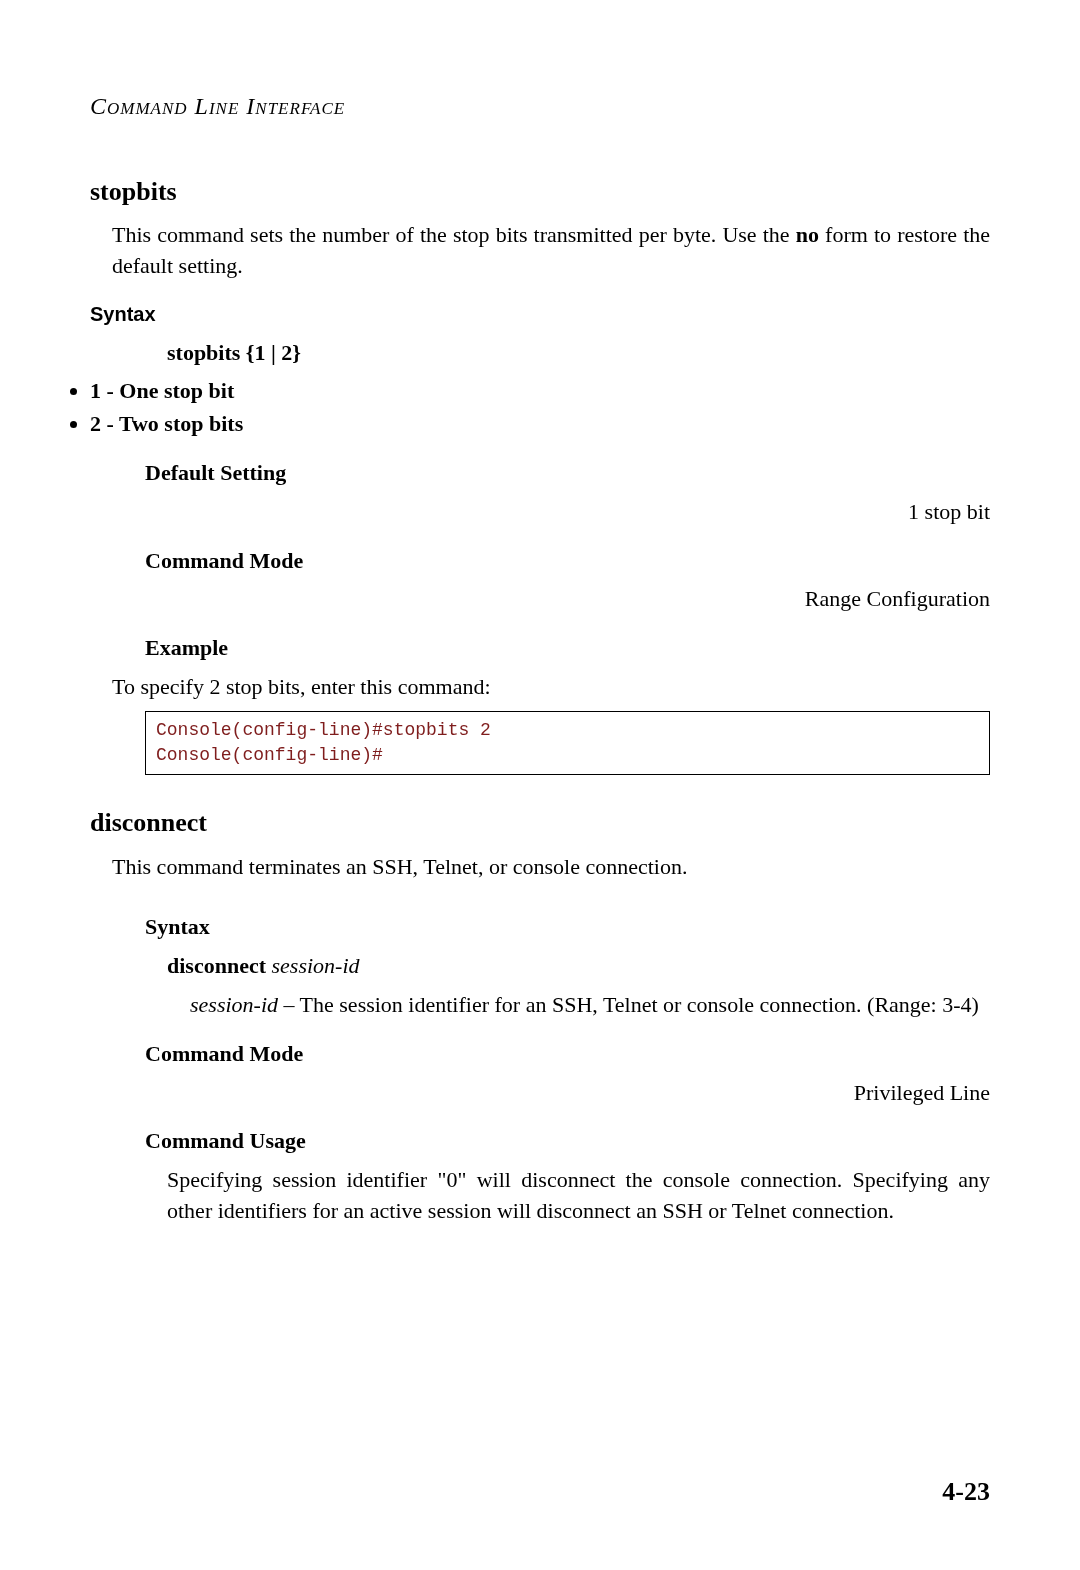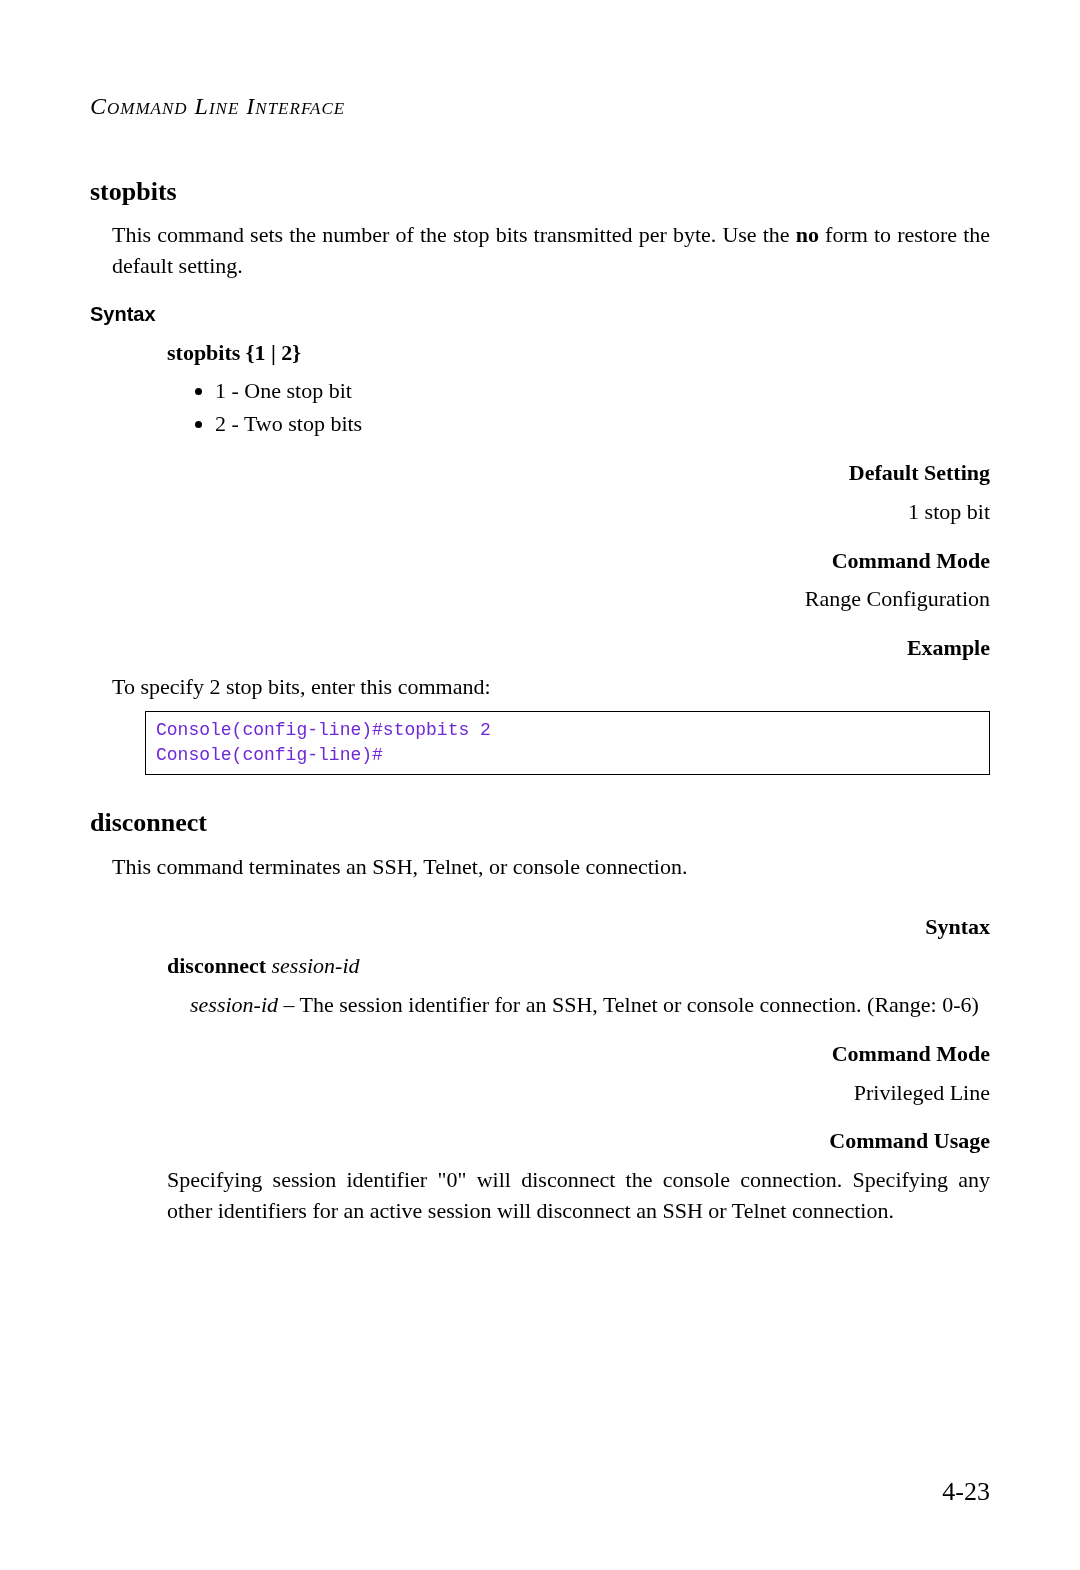--- a/index.html
+++ b/index.html
@@ -49,55 +49,55 @@
       font-weight: bold;
       font-family: Arial, Helvetica, sans-serif;
       font-size: 20px;
       margin-bottom: 10px;
     }
     .subhead-serif {
       font-weight: bold;
       font-size: 22px;
       margin-left: 55px;
       margin-bottom: 8px;
-      text-align: right;
     }
     .syntax-line {
       margin-left: 77px;
       margin-bottom: 8px;
     }
     .syntax-line .bold {
       font-weight: bold;
     }
     .syntax-line .ital {
       font-style: italic;
     }
     ul.bullets {
-      margin-left: 125px;
       margin-bottom: 18px;
       list-style: disc;
+      font-weight: bold;
     }
     ul.bullets li {
       margin-bottom: 2px;
     }
     .codebox {
       border: 1px solid #000;
       font-family: "Courier New", Courier, monospace;
       font-size: 18px;
-      color: #6d28d9;
+      color: #7f1d1d;
       padding: 6px 10px;
       margin-left: 55px;
       margin-bottom: 30px;
       white-space: pre;
     }
     .page-num {
       position: absolute;
       bottom: 60px;
       right: 90px;
       font-size: 26px;
+      font-weight: bold;
     }
     .gap {
       height: 12px;
     }
   </style>
 </head>
 <body>
 
 <div class="header">Command Line Interface</div>
 
@@ -136,21 +136,21 @@
 <div class="gap"></div>
 
 <div class="subhead-serif">Syntax</div>
 
 <p class="syntax-line">
   <span class="bold">disconnect</span>
   <span class="ital">session-id</span>
 </p>
 
 <p class="body-text-c" style="text-align:justify;">
-  <span style="font-style:italic;">session-id</span><span> – The session identifier for an SSH, Telnet or console connection. (Range: 0-6)</span>
+  <span style="font-style:italic;">session-id</span><span> – The session identifier for an SSH, Telnet or console connection. (Range: 3-4)</span>
 </p>
 
 <div class="subhead-serif">Command Mode</div>
 <p class="body-text-b">Privileged Line</p>
 
 <div class="subhead-serif">Command Usage</div>
 <p class="body-text-b" style="text-align:justify;">Specifying session identifier "0" will disconnect the console connection. Specifying any other identifiers for an active session will disconnect an SSH or Telnet connection.</p>
 
 <div class="page-num">4-23</div>
 

